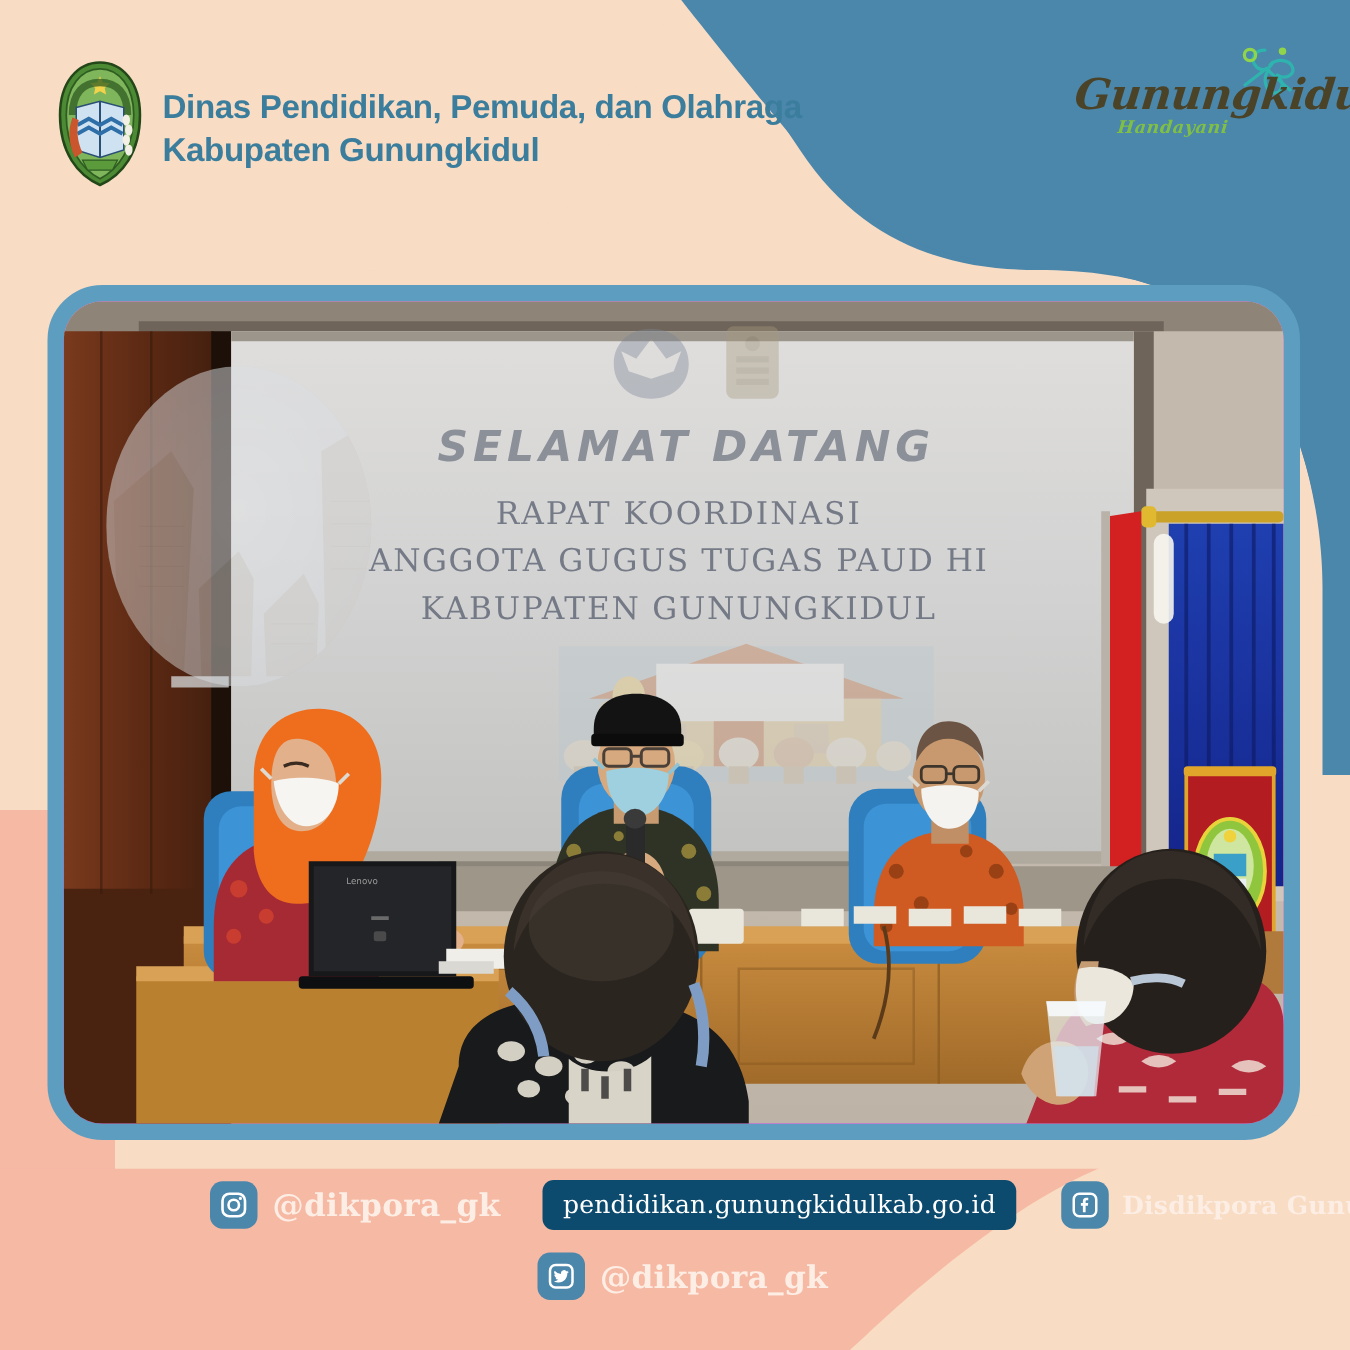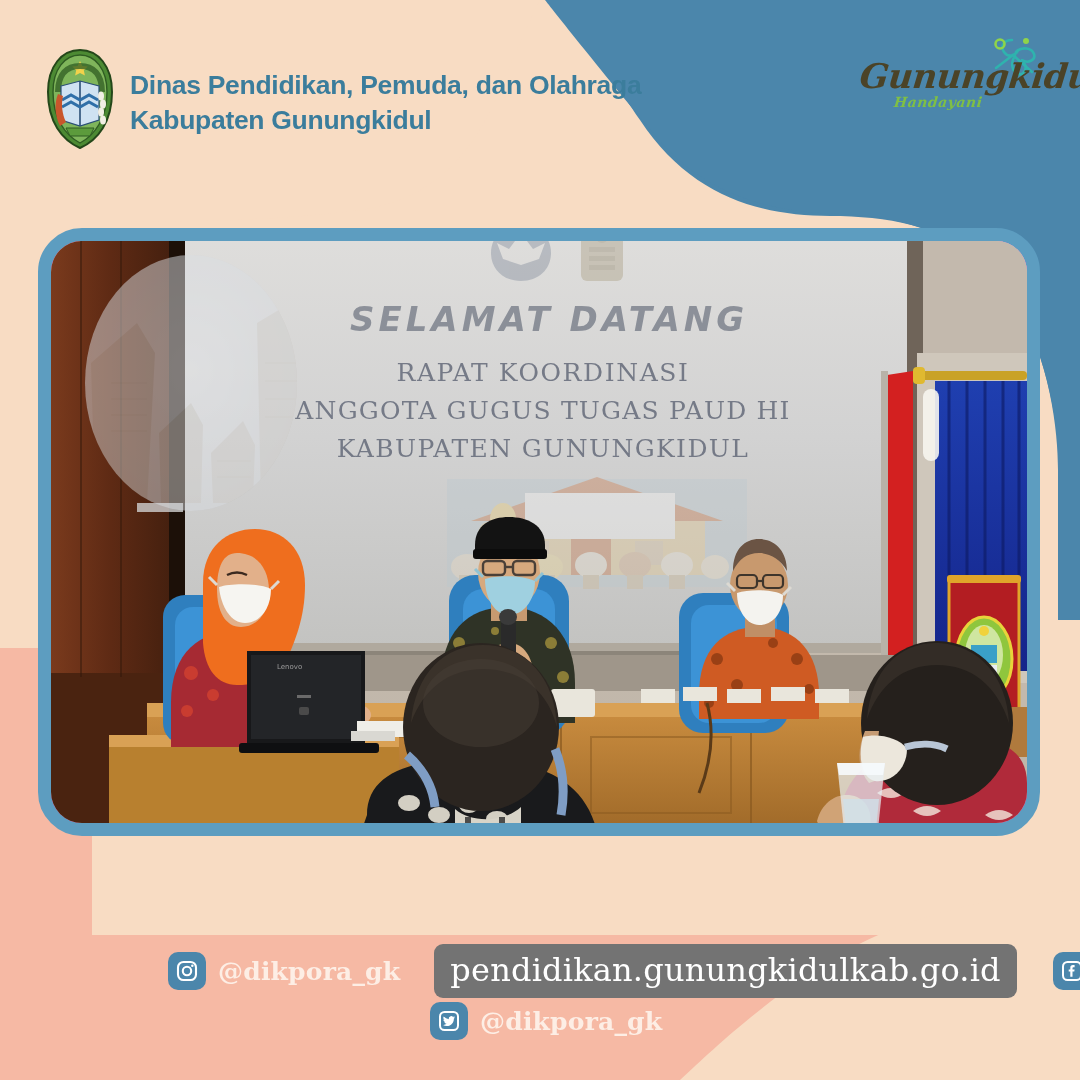--- a/index.html
+++ b/index.html
@@ -74,21 +74,21 @@
     color: #7fbf45;
     letter-spacing: 0.5px;
     transform: skewX(-6deg);
   }
   .gk-orn { position: absolute; right: 14px; top: 0px; width: 62px; height: 62px; }
 
   
   .photo-frame {
     position: absolute;
     left: 38px; top: 228px;
-    width: 1002px; height: 608px;
+    width: 1002px; height: 684px;
     border: 13px solid #5d9dc0;
     border-radius: 44px;
     overflow: hidden;
     background: #d946ef;
     z-index: 4;
   }
   .photo { position: absolute; inset: 0; overflow: hidden; }
   .photo svg { display: block; width: 100%; height: 100%; }
 
   
@@ -123,24 +123,24 @@
     font-size: 25px;
     letter-spacing: 0.2px;
     white-space: nowrap;
   }
   .handle.small {
     font-size: 20px;
   }
 
   .url-pill {
     margin-left: 22px;
-    background: #737373;
+    background: #0c4a6e;
     color: #ffffff;
     font-family: "DejaVu Serif", serif;
-    font-size: 32px;
+    font-size: 20px;
     padding: 7px 16px 9px;
     border-radius: 9px;
     white-space: nowrap;
     letter-spacing: 0.2px;
   }
   .fb-wrap { margin-left: 24px; display:flex; align-items:center; gap: 11px; }
 </style>
 </head>
 <body>
 

